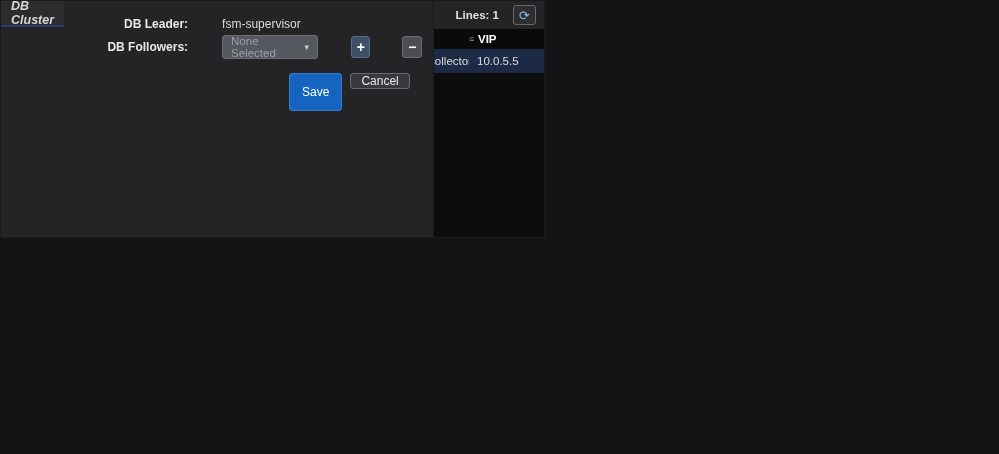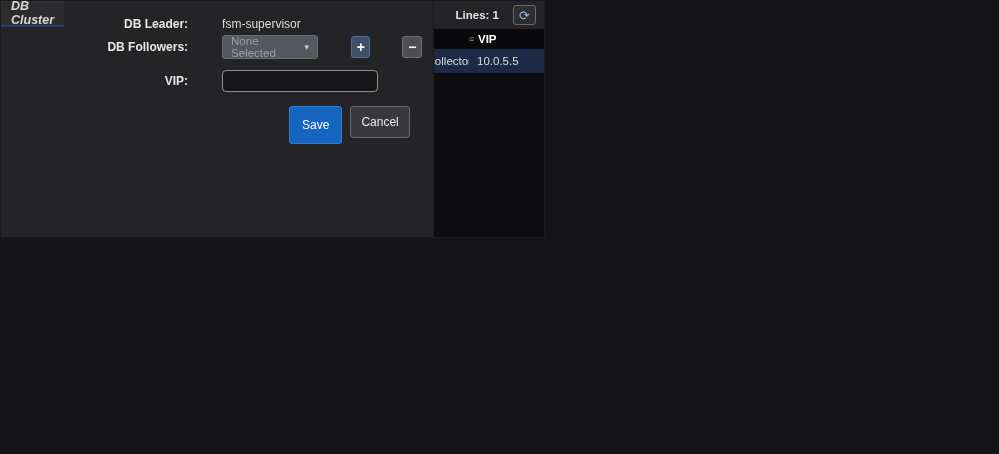--- a/index.html
+++ b/index.html
@@ -56,21 +56,21 @@
     cursor:pointer; line-height:1; font-family:inherit; padding:0;
   }
   .sq.plus  { background:#3d5068; border:1px solid #55708f; margin-left:6px; }
   .sq.minus { background:#4e4e52; border:1px solid #6e6e72; margin-left:5px; }
   .save-row { display:flex; justify-content:center; margin-left:131px; width:292px; margin-top:20px; }
   .btn-primary {
     height:38px; padding:0 12px; background:#1565c0; border:1px solid #2f7ed2;
     border-radius:3px; color:#fff; font-size:12px; cursor:pointer; font-family:inherit;
   }
   .btn {
-    height:32px; padding:0 10px; background:#39393d; border:1px solid #69696d;
+    height:16px; padding:0 10px; background:#39393d; border:1px solid #69696d;
     border-radius:3px; color:#e8e8e8; font-size:12px; cursor:pointer; font-family:inherit;
   }
 
   
   .toolbar { display:flex; align-items:center; gap:6px; padding:4px 8px; height:28px; flex:0 0 28px; }
   .lines { margin-left:auto; font-size:11.5px; font-weight:bold; color:#e0e0e0; }
   .refresh-btn {
     width:23px; height:20px; background:#2e2e31; border:1px solid #69696d; border-radius:3px;
     color:#8fb8e0; font-size:13px; display:flex; align-items:center; justify-content:center;
     cursor:pointer; margin-left:8px; padding:0; line-height:1;
@@ -202,24 +202,20 @@
       </div>
       <div class="db-row" style="margin-top:4px;">
         <label class="flabel">DB Followers:</label>
         <div class="dropdown">
           <span class="dd-text">None Selected</span>
           <span class="dd-arrow">▾</span>
         </div>
         <button class="sq plus push-right">+</button>
         <button class="sq minus">−</button>
       </div>
-      <div class="db-row" style="margin-top:11px;">
-        <label class="flabel">VIP:</label>
-        <input class="txt w3" type="text" value="" style="">
-      </div>
       <div class="db-buttons">
         <button class="btn-primary">Save</button>
         <button class="btn">Cancel</button>
       </div>
     </div>
   </div>
 
 </div>
 
 </body></html>

